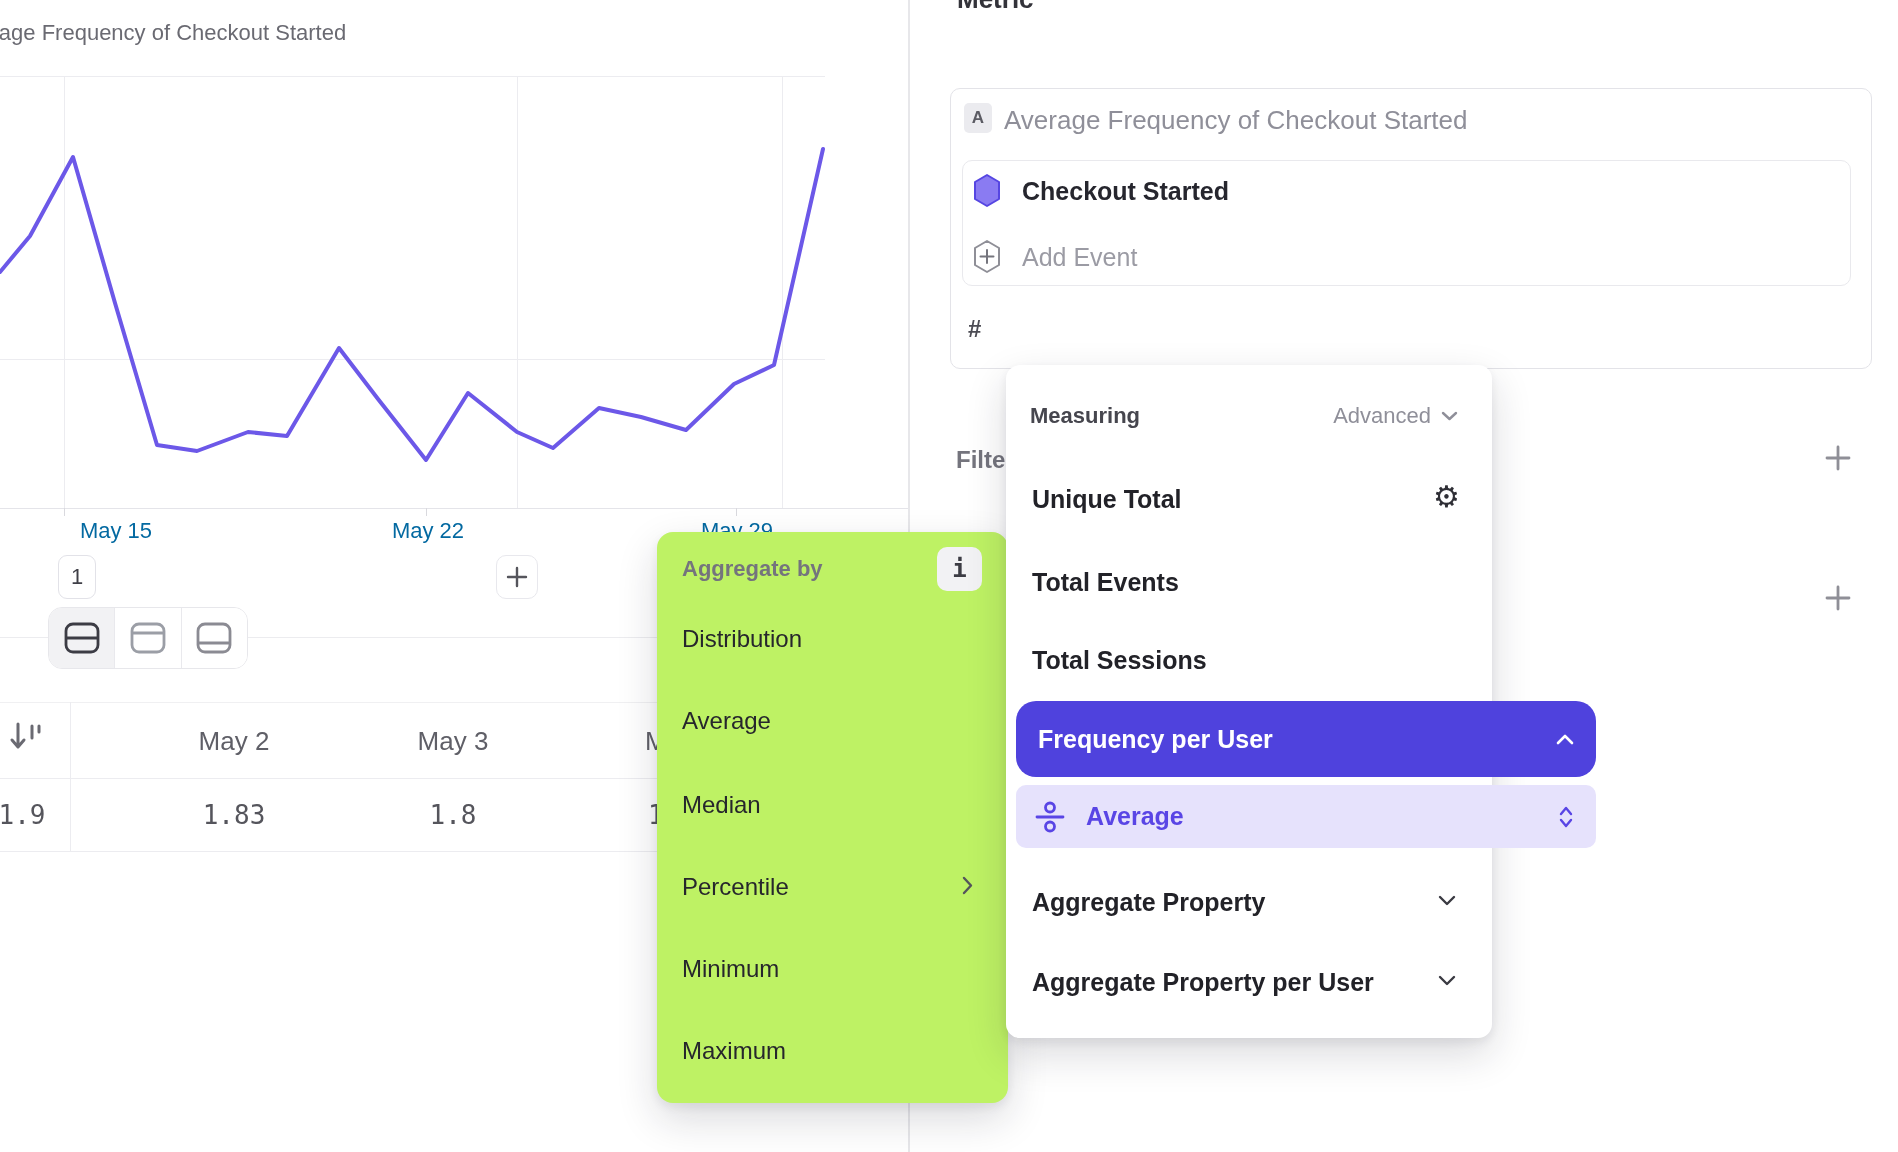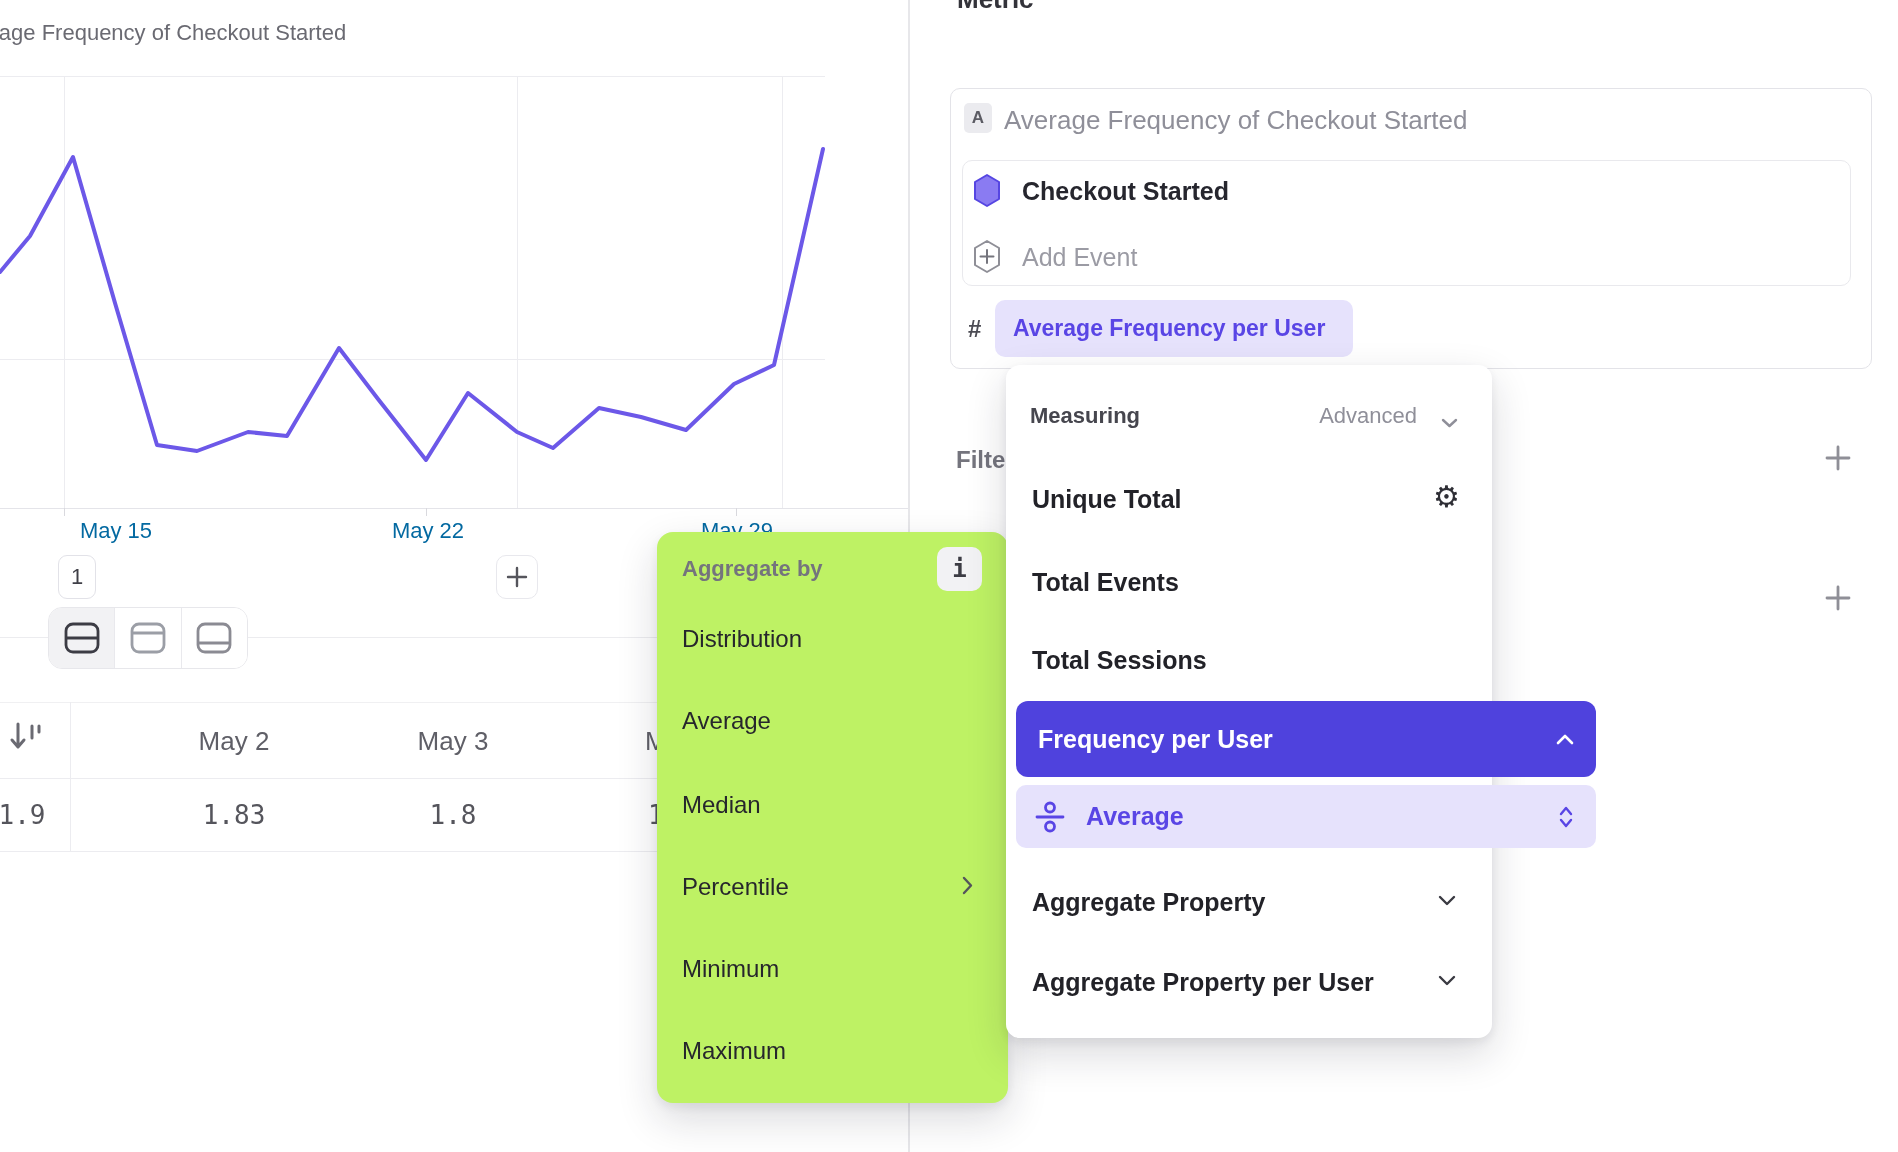--- a/index.html
+++ b/index.html
@@ -57,25 +57,25 @@
   .pill-label { font-size:23px; font-weight:600; color:#5945e5; white-space:nowrap; }
   .filter-label { left:956px; top:446px; font-size:24px; font-weight:600; color:#74747d; white-space:nowrap; }
   .plus-btn { width:36px; height:36px; display:flex; align-items:center; justify-content:center; }
   .plus-filter { left:1820px; top:440px; }
   .plus-breakdown { left:1820px; top:580px; }
 
   
   .measuring-popup { left:1006px; top:365px; width:486px; height:673px; background:#fff; border-radius:14px;
     box-shadow:0 4px 10px rgba(25,25,45,.07), 0 16px 40px rgba(25,25,45,.16); z-index:30; }
   .mp-header { position:absolute; left:24px; top:38px; font-size:22px; font-weight:600; color:#46464e; }
-  .mp-advanced { position:absolute; right:34px; top:38px; display:flex; align-items:flex-end; gap:24px;
+  .mp-advanced { position:absolute; right:34px; top:38px; display:flex; align-items:center; gap:10px;
     font-size:22px; font-weight:500; color:#8f8f99; }
   .mp-item { position:absolute; left:26px; font-size:25px; font-weight:600; color:#222228; white-space:nowrap; }
   .mp-gear { position:absolute; right:32px; top:117px; font-size:30px; color:#2f2f36; line-height:1; }
-  .mp-selected { position:absolute; left:10px; top:336px; width:580px; height:76px; background:#4f42dd; border-radius:12px;
+  .mp-selected { position:absolute; left:10px; top:336px; width:580px; height:76px; background:#4f42dd; border-radius:20px;
     display:flex; align-items:center; padding:0 22px; }
   .mp-selected-label { font-size:25px; font-weight:600; color:#fff; flex:1; }
   .mp-sub { position:absolute; left:10px; top:420px; width:580px; height:63px; background:#e6e2fc; border-radius:10px;
     display:flex; align-items:center; gap:18px; padding:0 22px 0 16px; }
   .mp-sub-label { font-size:25px; font-weight:600; color:#5945e5; flex:1; }
   .mp-chev-right { position:absolute; right:36px; }
 
   
   .agg-popup { left:657px; top:532px; width:351px; height:571px; background:#bef264; border-radius:16px;
     box-shadow:0 4px 10px rgba(25,25,45,.07), 0 16px 40px rgba(25,25,45,.16); z-index:20; }
@@ -176,26 +176,20 @@
     <polygon points="15,2 27,9 27,26 15,33 3,26 3,9" fill="#8a7bf2" stroke="#5646e2" stroke-width="2" stroke-linejoin="round"></polygon>
   </svg>
   <div class="abs event-name">Checkout Started</div>
   <svg class="abs" style="left:972px; top:239px;" width="30" height="36">
     <polygon points="15,2 27,9 27,26 15,33 3,26 3,9" fill="none" stroke="#8f8f97" stroke-width="2" stroke-linejoin="round"></polygon>
     <path d="M15 11 V24 M8.5 17.5 H21.5" stroke="#75757d" stroke-width="2" stroke-linecap="round" fill="none"></path>
   </svg>
   <div class="abs add-event-label">Add Event</div>
 
   <div class="abs hash">#</div>
-  <div class="abs pill" id="pill" style="background: rgb(230, 226, 252);">
-    <span class="pill-label">Average Frequency per User</span>
-    <svg width="18" height="11">
-      <path d="M2 2 L9 9 L16 2" fill="none" stroke="#5945e5" stroke-width="2.6" stroke-linecap="round" stroke-linejoin="round"></path>
-    </svg>
-  </div>
 
   <div class="abs filter-label">Filter</div>
 
   <div class="abs plus-btn plus-filter">
     <svg width="26" height="26">
       <path d="M13 2 V24 M2 13 H24" stroke="#8f8f97" stroke-width="2.8" stroke-linecap="round" fill="none"></path>
     </svg>
   </div>
   <div class="abs plus-btn plus-breakdown">
     <svg width="26" height="26">

